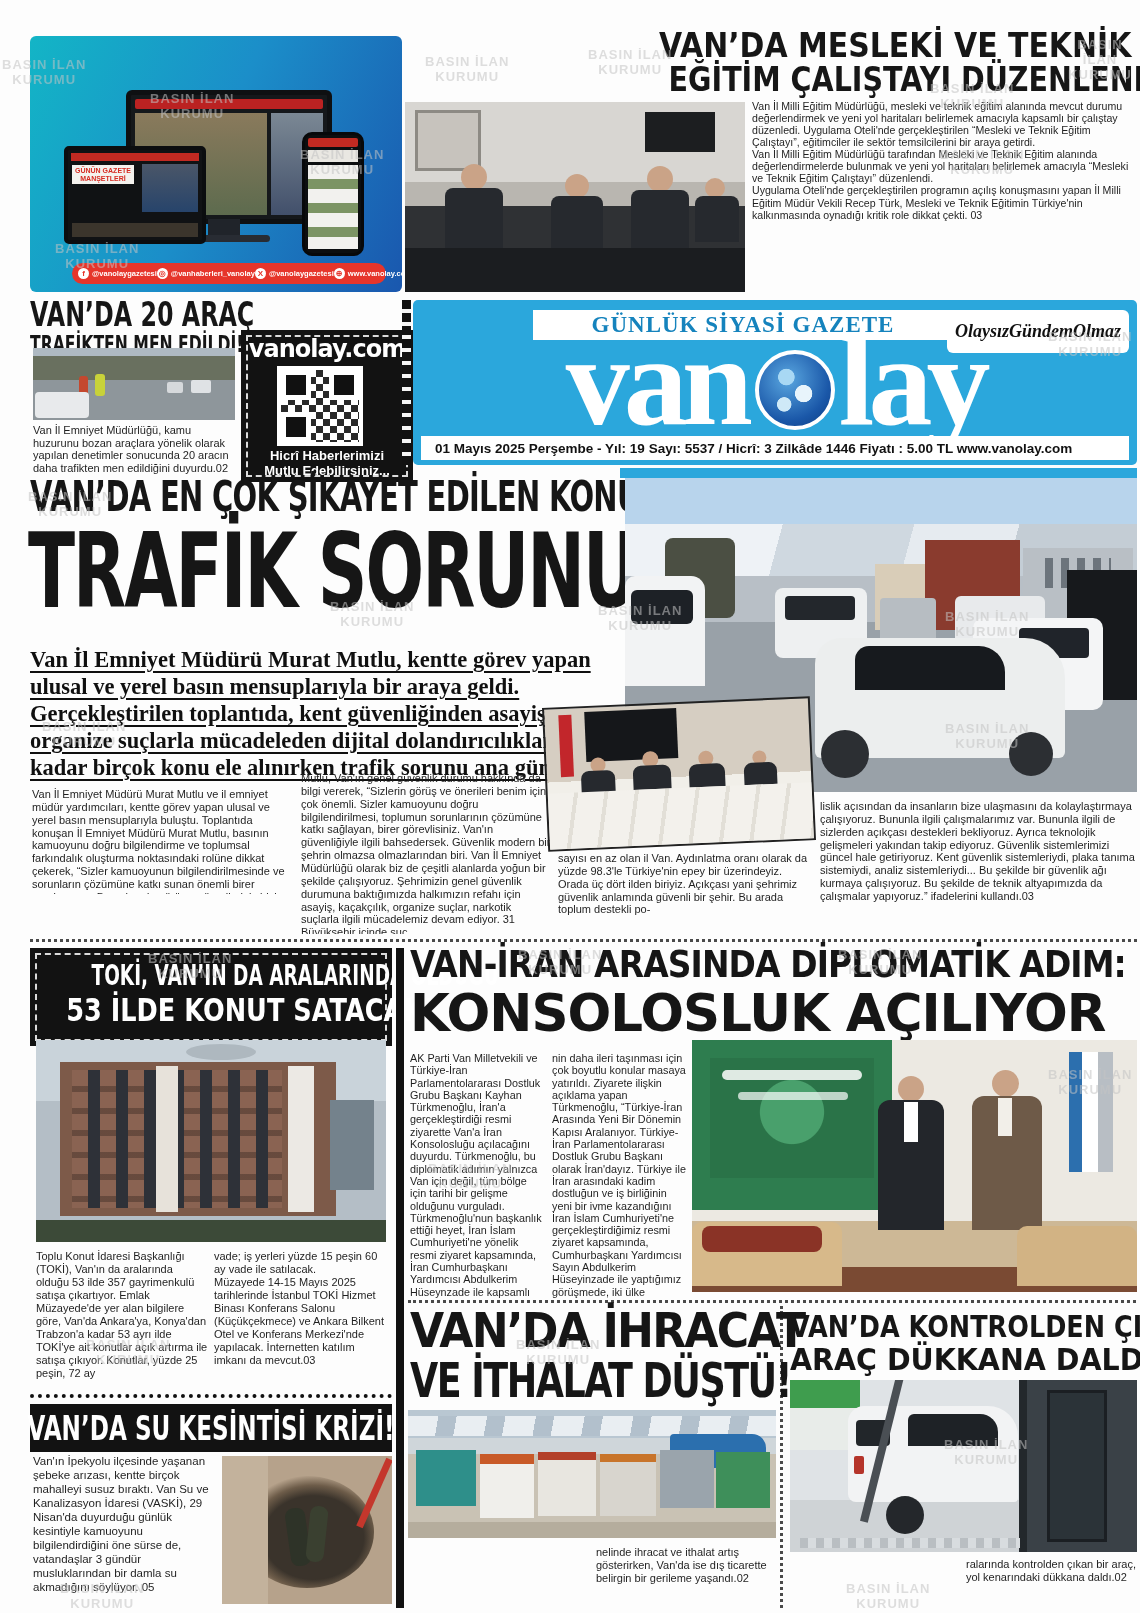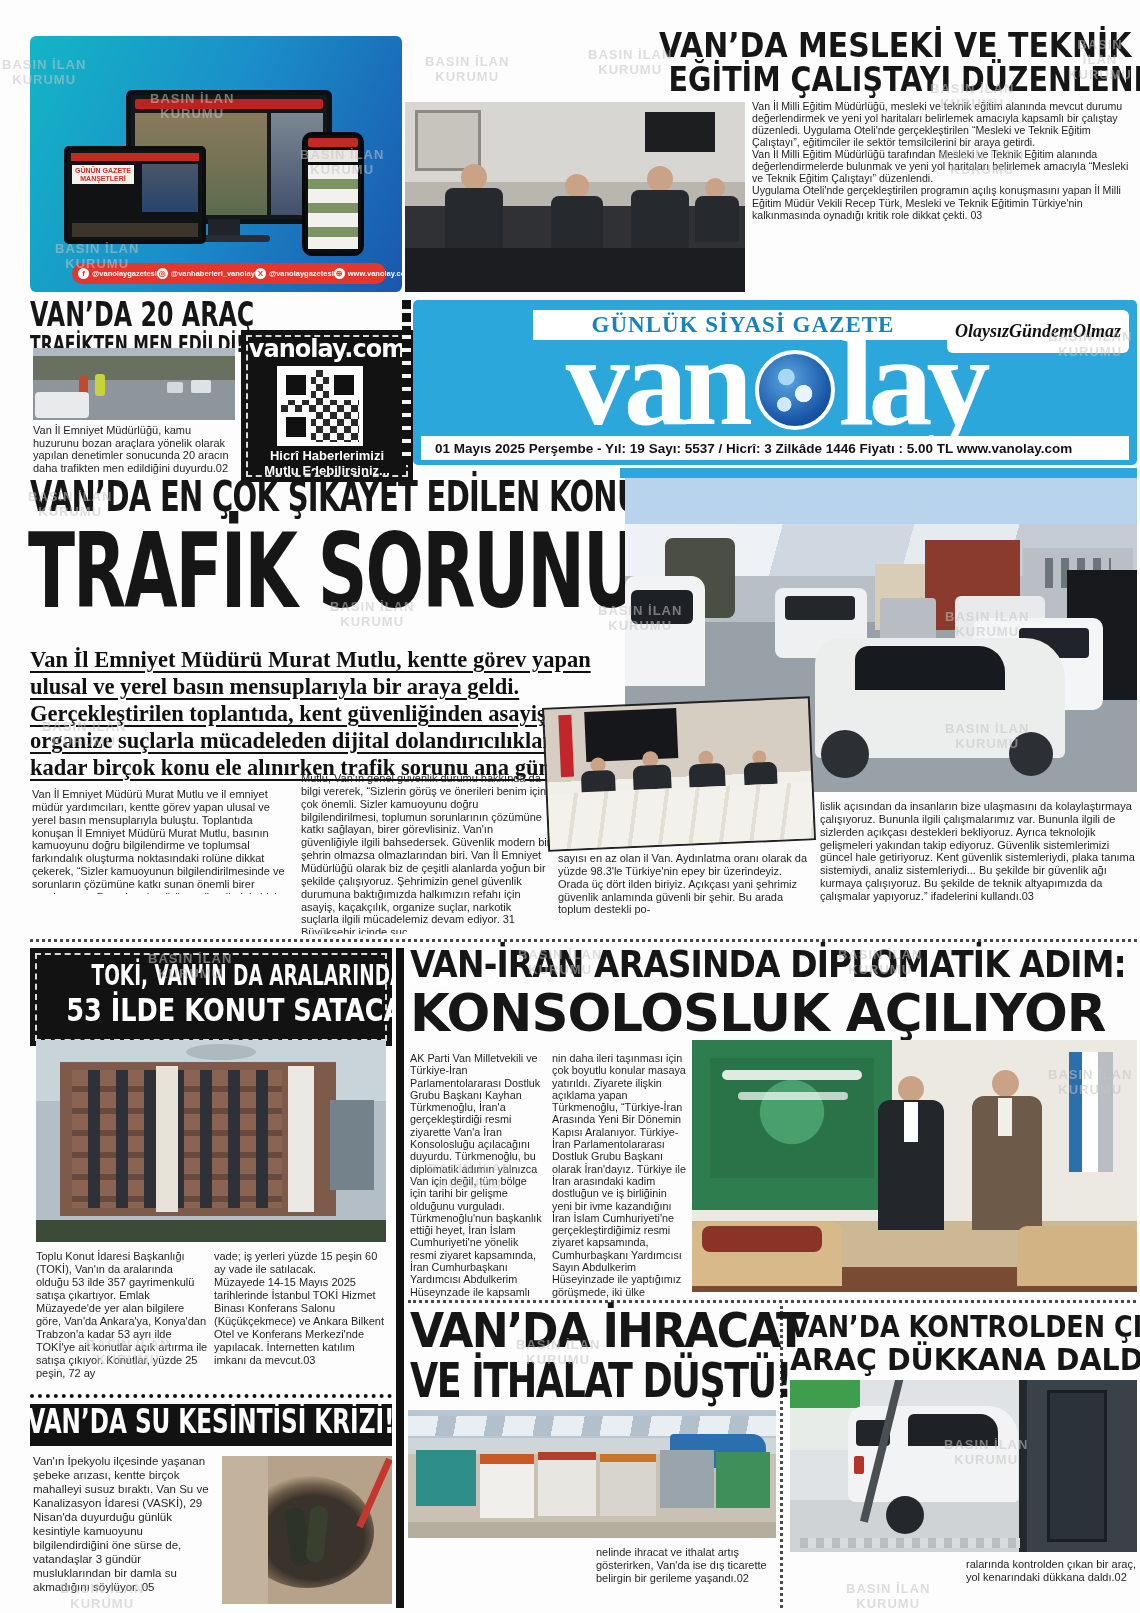--- a/index.html
+++ b/index.html
@@ -222,21 +222,21 @@
     <div style="left:120px;top:26px;width:22px;bottom:30px;background:#e7e2da;"></div>
     <div style="right:12px;top:60px;width:44px;height:90px;background:#74828c;"></div>
     <div style="left:0;bottom:0;width:100%;height:22px;background:#3c4a38;"></div>
     <div style="left:150px;top:4px;width:70px;height:16px;background:#aeb8bf;border-radius:50%;"></div>
   </div>
   <div class="abs body-txt" style="left:36px;top:1250px;width:172px;height:140px;font-size:11px;line-height:1.18;overflow:hidden;">Toplu Konut İdaresi Başkanlığı (TOKİ), Van'ın da aralarında olduğu 53 ilde 357 gayrimenkulü satışa çıkartıyor. Emlak Müzayede'de yer alan bilgilere göre, Van'da Ankara'ya, Konya'dan Trabzon'a kadar 53 ayrı ilde TOKİ'ye ait konutlar açık artırma ile satışa çıkıyor. Konutlar, yüzde 25 peşin, 72 ay</div>
   <div class="abs body-txt pre" style="left:214px;top:1250px;width:176px;height:140px;font-size:11px;line-height:1.18;overflow:hidden;">vade; iş yerleri yüzde 15 peşin 60 ay vade ile satılacak.
 Müzayede 14-15 Mayıs 2025 tarihlerinde İstanbul TOKİ Hizmet Binası Konferans Salonu (Küçükçekmece) ve Ankara Bilkent Otel ve Konferans Merkezi'nde yapılacak. İnternetten katılım imkanı da mevcut.03</div>
 
   <div class="abs" style="left:30px;top:1394px;width:362px;height:214px;border-top:4px dotted #111;">
-    <div class="blackbox" style="left:0;top:6px;width:362px;height:42px;position:absolute;display:flex;justify-content:center;">
+    <div class="blackbox" style="left:0;top:6px;width:362px;height:48px;position:absolute;display:flex;align-items:center;justify-content:center;">
       <span class="hl fitc" style="font-size:34px;transform:scaleX(.68);color:#fff;">VAN’DA SU KESİNTİSİ KRİZİ!</span>
     </div>
     <div class="abs body-txt" style="left:3px;top:56px;width:182px;height:152px;font-size:11.5px;line-height:1.22;overflow:hidden;">Van'ın İpekyolu ilçesinde yaşanan şebeke arızası, kentte birçok mahalleyi susuz bıraktı. Van Su ve Kanalizasyon İdaresi (VASKİ), 29 Nisan'da duyurduğu günlük kesintiyle kamuoyunu bilgilendirdiğini öne sürse de, vatandaşlar 3 gündür musluklarından bir damla su akmadığını söylüyor.  05</div>
     <div class="photo" style="left:192px;top:58px;width:170px;height:148px;background:#b6a28b;">
       <div style="left:18px;top:20px;width:134px;height:112px;background:radial-gradient(ellipse at 55% 55%,#3a332b 0 48%,#6d5c49 60%,transparent 72%);border-radius:50%;"></div>
       <div style="left:66px;top:52px;width:20px;height:58px;background:#2e3328;border-radius:8px;transform:rotate(-8deg);"></div>
       <div style="left:86px;top:50px;width:18px;height:56px;background:#3a4030;border-radius:8px;transform:rotate(6deg);"></div>
       <div style="right:14px;top:0;width:7px;height:74px;background:#c4372c;transform:rotate(24deg);"></div>
       <div style="left:0;top:0;width:46px;height:100%;background:#c3b29c;"></div>
     </div>

